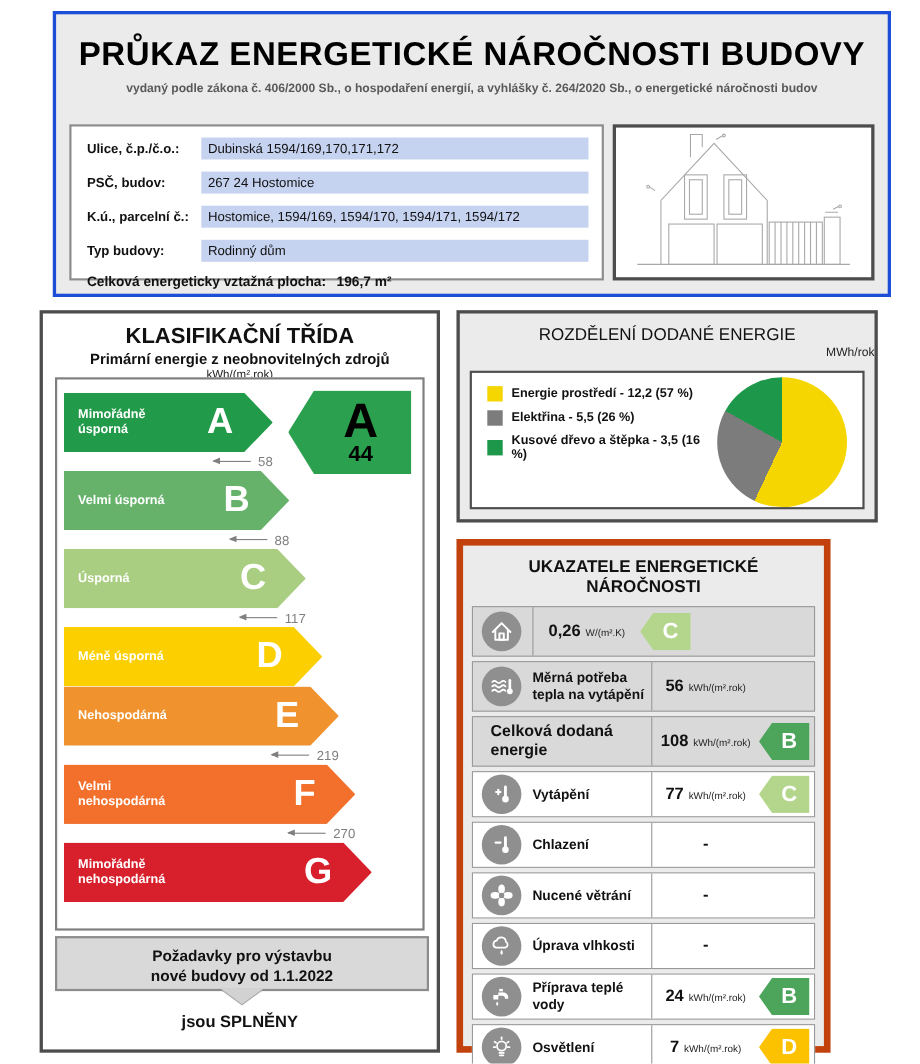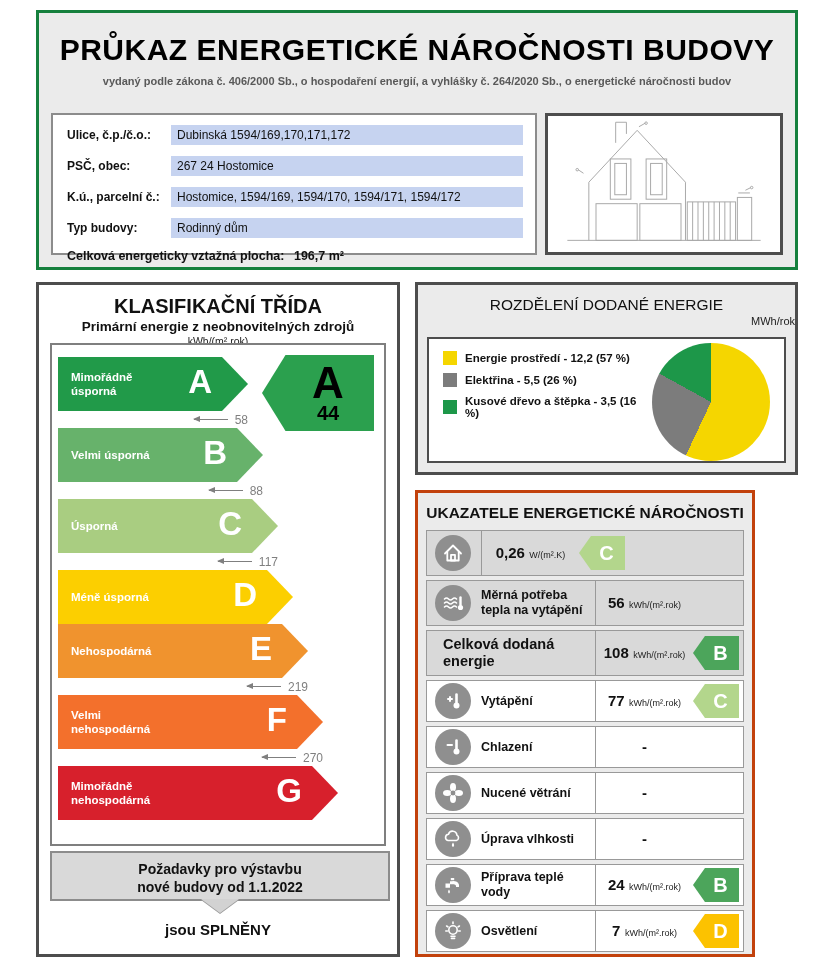--- a/index.html
+++ b/index.html
@@ -1,21 +1,21 @@
 <!DOCTYPE html>
 <html><head>
 <meta charset="utf-8">
 <style>
   * { margin:0; padding:0; box-sizing:border-box; }
   html,body { width:836px; background:#fff; font-family:"Liberation Sans", sans-serif; color:#111; }
   .page { position:relative; width:836px; height:967px; background:#fff; overflow:hidden; }
 
   
-  .top-section { position:absolute; left:36px; top:10px; width:762px; height:260px;
-    background:#ebebeb; border:3px solid #15803d; }
+  .top-section { position:absolute; left:48px; top:10px; width:762px; height:260px;
+    background:#ebebeb; border:3px solid #1d4ed8; }
   .main-title { text-align:center; margin-top:20px; font-size:30px; font-weight:bold; letter-spacing:.5px; color:#000; }
   .main-subtitle { text-align:center; margin-top:8px; font-size:11px; font-weight:bold; color:#595959; }
   .info-wrap { position:absolute; left:12px; right:12px; top:100px; bottom:12px; display:flex; gap:8px; }
   .fields-box { flex:1; background:#fff; border:2px solid #8c8c8c; padding:10px 8px 8px 14px; }
   .field-row { display:flex; align-items:center; margin-bottom:11px; }
   .field-label { width:104px; font-size:12px; font-weight:bold; flex:none; }
   .field-value { flex:1; background:#c6d3f0; height:20px; line-height:20px; font-size:12px; padding-left:6px; margin-right:4px; }
   .area-row { font-size:12.5px; font-weight:bold; margin-top:4px; }
   .area-row .num { margin-left:6px; }
   .house-box { width:238px; flex:none; background:#fff; border:3px solid #4d4d4d; display:flex; align-items:center; justify-content:center; }
@@ -52,21 +52,21 @@
   .pie-title { text-align:center; margin-top:11px; font-size:15.5px; font-weight:normal; }
   .pie-unit { text-align:right; font-size:11px; margin-top:1px; color:#222; }
   .pie-inner { position:absolute; left:9px; right:9px; top:52px; bottom:9px; background:#fff; border:2px solid #4d4d4d; display:flex; align-items:stretch; }
   .legend { padding:12px 0 0 14px; flex:1; }
   .legend-item { display:flex; align-items:center; margin-bottom:8px; }
   .legend-swatch { width:14px; height:14px; flex:none; margin-right:8px; }
   .legend-text { font-size:11.5px; font-weight:bold; }
   .pie-chart { width:118px; height:118px; border-radius:50%; margin:4px 14px 0 0; flex:none; align-self:center; }
 
   
-  .ind-panel { position:absolute; left:415px; top:490px; width:340px; height:467px; background:#ebebeb; border:3px solid #c2410c; padding:0 8px; }
+  .ind-panel { position:absolute; left:415px; top:490px; width:340px; height:467px; background:#ebebeb; border:6px solid #c2410c; padding:0 8px; }
   .ind-title { text-align:center; margin:11px 0 8px 0; font-size:15.5px; font-weight:bold; }
   .ind-row { display:flex; align-items:center; border:1px solid #999; background:#fff; margin-bottom:4px; height:42px; padding-left:8px; }
   .ind-row.shaded { background:#d9d9d9; height:46px; }
   .icon-circle { width:36px; height:36px; border-radius:50%; background:#8f8f8f; flex:none; display:flex; align-items:center; justify-content:center; margin-right:10px; }
   .icon-circle svg { width:24px; height:24px; }
   .ind-label { flex:1; font-size:12.5px; font-weight:bold; line-height:1.2; padding-right:4px; }
   .ind-label.big { font-size:14.5px; }
   .ind-right { width:148px; flex:none; align-self:stretch; border-left:1px solid #999; display:flex; align-items:center; }
   .ind-value { flex:1; text-align:center; white-space:nowrap; }
   .ind-num { font-size:15px; font-weight:bold; }
@@ -83,21 +83,21 @@
   <div class="top-section">
     <div class="main-title">PRŮKAZ ENERGETICKÉ NÁROČNOSTI BUDOVY</div>
     <div class="main-subtitle">vydaný podle zákona č. 406/2000 Sb., o hospodaření energií, a vyhlášky č. 264/2020 Sb., o energetické náročnosti budov</div>
     <div class="info-wrap">
       <div class="fields-box">
         <div class="field-row">
           <span class="field-label">Ulice, č.p./č.o.:</span>
           <span class="field-value">Dubinská 1594/169,170,171,172</span>
         </div>
         <div class="field-row">
-          <span class="field-label">PSČ, obec:</span>
+          <span class="field-label">PSČ, budov:</span>
           <span class="field-value">267 24 Hostomice</span>
         </div>
         <div class="field-row">
           <span class="field-label">K.ú., parcelní č.:</span>
           <span class="field-value">Hostomice, 1594/169, 1594/170, 1594/171, 1594/172</span>
         </div>
         <div class="field-row">
           <span class="field-label">Typ budovy:</span>
           <span class="field-value">Rodinný dům</span>
         </div>

